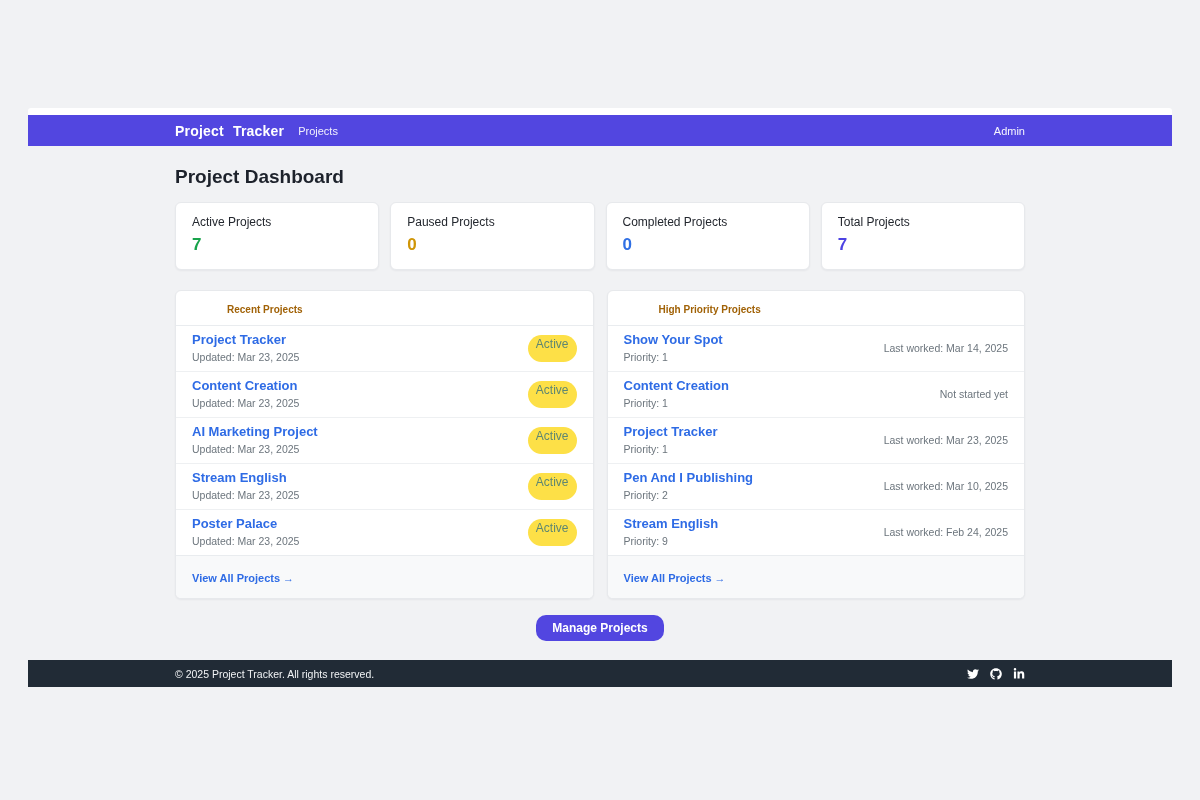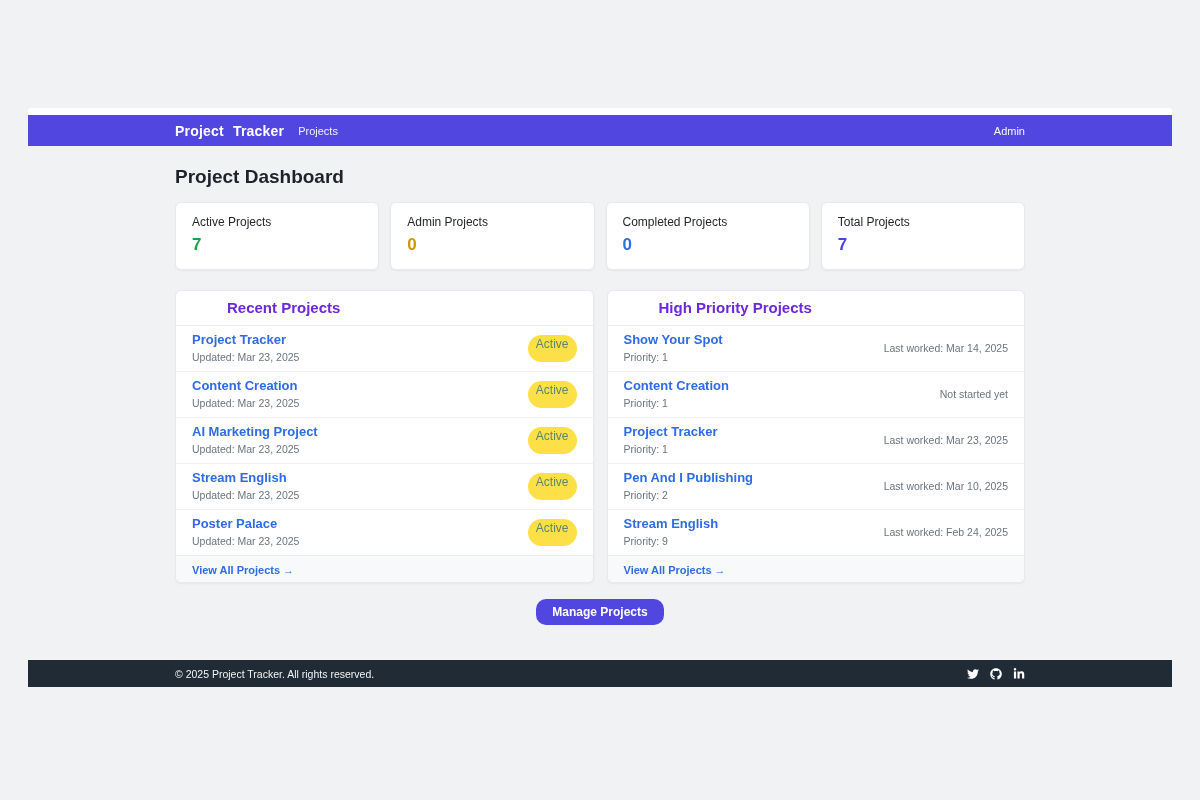--- a/index.html
+++ b/index.html
@@ -25,29 +25,29 @@
   .stat-label { font-size:12px; color:#23272e; }
   .stat-value { font-size:17px; font-weight:700; margin-top:6px; }
   .num-green { color:#18a34b; }
   .num-amber { color:#cf9506; }
   .num-blue  { color:#2f6fe4; }
   .num-indigo{ color:#4c42e3; }
 
   .panels { display:flex; gap:13px; margin-top:20px; }
   .panel { flex:1; background:#ffffff; border:1px solid #e7e9ec; border-radius:6px; overflow:hidden; box-shadow:0 1px 2px rgba(16,24,40,.05); }
   .panel-header { padding:8px 16px; border-bottom:1px solid #e9ecef; }
-  .panel-title { font-size:15px; font-weight:600; color:#6d28d9;padding-left:35px; }
+  .panel-title { font-size:10px; font-weight:600; color:#a16207;padding-left:35px; }
   .plist { list-style:none; }
   .pitem { display:flex; align-items:center; justify-content:space-between; padding:6px 16px 7px; border-bottom:1px solid #eef0f2; min-height:43px; cursor:pointer; }
   .pitem:last-child { border-bottom:0; }
   .item-name { color:#2e6be5; font-size:13px; font-weight:600; line-height:16px; }
   .item-sub { color:#6c757d; font-size:10.5px; line-height:13px; margin-top:3px; }
   .item-right { color:#6c757d; font-size:10.5px; white-space:nowrap;text-align:right; }
   .badge-active { background:#fde047; color:#5e8672; font-size:12px; line-height:1; padding:3px 8px 12px; border-radius:999px; white-space:nowrap; }
-  .panel-footer { background:#f8f9fa; border-top:1px solid #e9ecef; padding:4px 16px; }
+  .panel-footer { background:#f8f9fa; border-top:1px solid #e9ecef; padding:12px 16px; }
   .view-all { color:#2e6be5; font-size:11px; font-weight:600; text-decoration:none; cursor:pointer; }
 
   .actions { text-align:center; margin-top:16px; }
   .btn-primary { background:#5246e0; color:#ffffff; border:0; border-radius:10px; font-family:"Liberation Sans",sans-serif; font-size:12px; font-weight:700; padding:6px 16px; cursor:pointer; }
 
   
   .footer { position:absolute; left:28px; right:28px; top:660px; height:27px; background:#212b36; }
   .footer-inner { width:850px; height:100%; margin:0 auto; display:flex; align-items:center; justify-content:space-between; }
   .copyright { color:#f1f3f5; font-size:10.5px; }
   .social { display:flex; align-items:center; gap:11px; }
@@ -73,21 +73,21 @@
     <div class="container">
 
       <h1 class="page-title">Project Dashboard</h1>
 
       <div class="stats">
         <div class="stat-card">
           <div class="stat-label">Active Projects</div>
           <div class="stat-value num-green">7</div>
         </div>
         <div class="stat-card">
-          <div class="stat-label">Admin Projects</div>
+          <div class="stat-label">Paused Projects</div>
           <div class="stat-value num-amber">0</div>
         </div>
         <div class="stat-card">
           <div class="stat-label">Completed Projects</div>
           <div class="stat-value num-blue">0</div>
         </div>
         <div class="stat-card">
           <div class="stat-label">Total Projects</div>
           <div class="stat-value num-indigo">7</div>
         </div>

